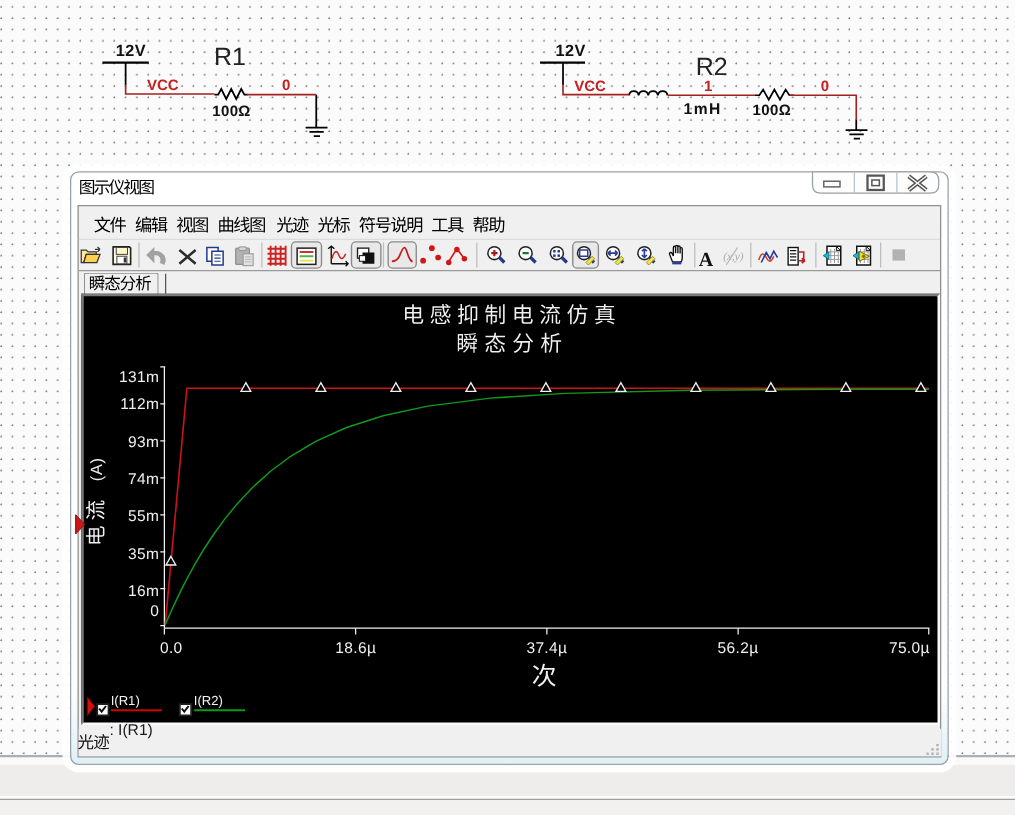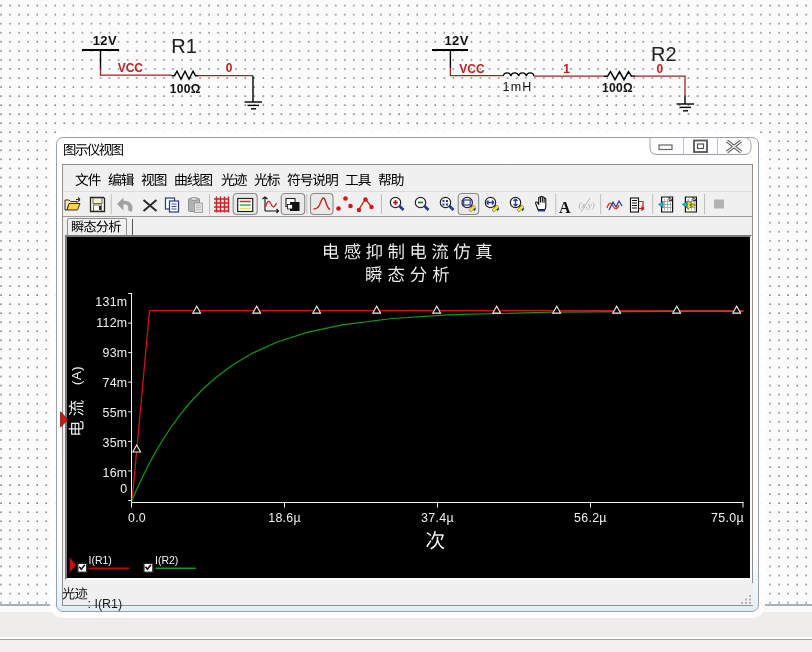--- a/index.html
+++ b/index.html
@@ -45,23 +45,23 @@
 <path d="M631.5 76.2 H685 V96"></path>
 </g>
 </svg>
 <div class="abs" style="left:104.8px;top:34.0px;width:120px;margin-left:-60px;text-align:center;font-size:13.0px; font-weight:bold; letter-spacing:0.4px; color:#111;line-height:1;">12V</div>
 <div class="abs" style="left:130.3px;top:61.8px;width:120px;margin-left:-60px;text-align:center;font-size:12.0px; font-weight:bold; color:#c42020;line-height:1;">VCC</div>
 <div class="abs" style="left:184.0px;top:36px;width:120px;margin-left:-60px;text-align:center;font-size:20.0px; color:#222;line-height:1;">R1</div>
 <div class="abs" style="left:229.0px;top:61.8px;width:120px;margin-left:-60px;text-align:center;font-size:12.0px; font-weight:bold; color:#c42020;line-height:1;">0</div>
 <div class="abs" style="left:185.2px;top:83.4px;width:120px;margin-left:-60px;text-align:center;font-size:12.0px; font-weight:bold; letter-spacing:0.3px; color:#111;line-height:1;">100Ω</div>
 <div class="abs" style="left:456.6px;top:34.2px;width:120px;margin-left:-60px;text-align:center;font-size:13.0px; font-weight:bold; letter-spacing:0.4px; color:#111;line-height:1;">12V</div>
 <div class="abs" style="left:472.0px;top:62.8px;width:120px;margin-left:-60px;text-align:center;font-size:12.0px; font-weight:bold; color:#c42020;line-height:1;">VCC</div>
-<div class="abs" style="left:517.5px;top:81.2px;width:120px;margin-left:-60px;text-align:center;font-size:12.5px; font-weight:normal; letter-spacing:1.2px; color:#111;line-height:1;">1mH</div>
+<div class="abs" style="left:517.5px;top:81.2px;width:120px;margin-left:-60px;text-align:right;font-size:12.5px; font-weight:bold; letter-spacing:1.2px; color:#111;line-height:1;">1mH</div>
 <div class="abs" style="left:566.5px;top:62.8px;width:120px;margin-left:-60px;text-align:center;font-size:12.0px; font-weight:bold; color:#c42020;line-height:1;">1</div>
-<div class="abs" style="left:616.6px;top:43.5px;width:120px;margin-left:-60px;text-align:right;font-size:20.0px; color:#222;line-height:1;">R2</div>
+<div class="abs" style="left:616.6px;top:43.5px;width:120px;margin-left:-60px;text-align:left;font-size:20.0px; color:#222;line-height:1;">R2</div>
 <div class="abs" style="left:659.9px;top:62.8px;width:120px;margin-left:-60px;text-align:center;font-size:12.0px; font-weight:bold; color:#c42020;line-height:1;">0</div>
 <div class="abs" style="left:617.5px;top:81.5px;width:120px;margin-left:-60px;text-align:center;font-size:12.0px; font-weight:bold; letter-spacing:0.3px; color:#111;line-height:1;">100Ω</div>
 <div class="abs" style="left:56px;top:137px;width:702.5px;height:474.5px;
  border:1px solid #99a2a8;border-radius:7px;
  background:linear-gradient(180deg,#ffffff 0%,#fdfdfd 88%,#eef7fa 94%,#e0f0f7 100%);
  box-shadow:0 0 0 6px rgba(255,255,255,0.9);"></div>
 <svg style="position:absolute;left:62.5px;top:139.9px;" width="63" height="19" viewBox="0 0 63 19" fill="#000">
       <path transform="translate(0.00,14.59) scale(0.013400,-0.013400)" d="M375 279C455 262 557 227 613 199L644 250C588 276 487 309 407 325ZM275 152C413 135 586 95 682 61L715 117C618 149 445 188 310 203ZM84 796V-80H156V-38H842V-80H917V796ZM156 29V728H842V29ZM414 708C364 626 278 548 192 497C208 487 234 464 245 452C275 472 306 496 337 523C367 491 404 461 444 434C359 394 263 364 174 346C187 332 203 303 210 285C308 308 413 345 508 396C591 351 686 317 781 296C790 314 809 340 823 353C735 369 647 396 569 432C644 481 707 538 749 606L706 631L695 628H436C451 647 465 666 477 686ZM378 563 385 570H644C608 531 560 496 506 465C455 494 411 527 378 563Z"></path>
       <path transform="translate(11.90,14.59) scale(0.013400,-0.013400)" d="M234 351C191 238 117 127 35 56C54 46 88 24 104 11C183 88 262 207 311 330ZM684 320C756 224 832 94 859 10L934 44C904 129 826 255 753 349ZM149 766V692H853V766ZM60 523V449H461V19C461 3 455 -1 437 -2C418 -3 352 -3 284 0C296 -23 308 -56 311 -79C400 -79 459 -78 494 -66C530 -53 542 -31 542 18V449H941V523Z"></path>
       <path transform="translate(23.80,14.59) scale(0.013400,-0.013400)" d="M540 787C585 722 633 634 653 581L716 617C696 670 646 754 601 817ZM838 782C802 568 746 381 632 234C532 373 472 555 436 767L364 756C406 520 471 323 580 173C502 92 402 26 271 -23C286 -38 307 -65 316 -81C445 -30 546 36 625 116C701 31 794 -36 912 -82C924 -62 948 -32 966 -17C848 25 754 91 679 176C807 334 871 536 913 769ZM266 836C210 684 117 534 18 437C32 420 53 381 61 363C96 399 130 441 162 486V-78H234V599C274 668 309 741 338 815Z"></path>
@@ -361,21 +361,21 @@
       <text x="22.5" y="328.0" font-size="10.5" fill="#f2f2f2">I(R1)</text>
       <text x="89.0" y="328.0" font-size="10.5" fill="#f2f2f2">I(R2)</text>
       <path d="M22.8 332.2 H63.5" stroke="#cc0000" stroke-width="1.6"></path>
       <path d="M89.4 332.2 H130.0" stroke="#0b9a1a" stroke-width="1.6"></path>
     </svg>
 <div class="abs" style="left:62.5px;top:583px;width:690px;height:22px;background:#f0f0f0;"></div>
 <svg style="position:absolute;left:62.2px;top:583.9px;" width="28" height="19" viewBox="0 0 28 19" fill="#141414">
       <path transform="translate(0.00,14.42) scale(0.013200,-0.013200)" d="M138 766C189 687 239 582 256 516L329 544C310 612 257 714 206 791ZM795 802C767 723 712 612 669 544L733 519C777 584 831 687 873 774ZM459 840V458H55V387H322C306 197 268 55 34 -16C51 -31 73 -61 81 -80C333 3 383 167 401 387H587V32C587 -54 611 -78 701 -78C719 -78 826 -78 846 -78C931 -78 951 -35 960 129C939 135 907 148 890 161C886 17 880 -7 840 -7C816 -7 728 -7 709 -7C670 -7 662 -1 662 32V387H948V458H535V840Z"></path>
       <path transform="translate(12.60,14.42) scale(0.013200,-0.013200)" d="M794 520C842 433 886 318 898 246L964 268C951 340 905 453 855 539ZM394 541C371 444 329 348 274 285C291 277 322 260 335 250C389 318 435 421 462 529ZM70 735C132 696 208 639 244 599L297 650C259 690 182 745 119 781ZM547 822C571 784 597 736 613 698H333V629H521V522C521 389 507 228 349 102C367 92 394 70 407 56C573 193 591 371 591 521V629H692V144C692 132 688 129 676 129C664 129 624 128 579 129C589 110 600 82 603 62C664 62 704 63 729 74C755 86 762 106 762 144V629H953V698H690L696 700C682 738 648 800 617 844ZM250 490H51V420H177V100C134 80 86 38 39 -14L89 -79C139 -13 189 46 222 46C245 46 280 13 320 -12C389 -55 472 -67 594 -67C701 -67 871 -62 939 -57C941 -35 952 1 961 21C859 10 710 2 596 2C485 2 402 9 335 51C295 75 272 96 250 106Z"></path>
     </svg>
-<div class="abs" style="left:87.5px;top:597px;font-size:12.5px;color:#1a1a1a;">: I(R1)</div>
+<div class="abs" style="left:87.5px;top:577px;font-size:12.5px;color:#1a1a1a;">: I(R1)</div>
 <svg class="abs" style="left:741px;top:595px;" width="12" height="10" viewBox="0 0 12 10">
       <g fill="#b4b4b2">
 <rect x="8" y="0" width="2" height="2"></rect>
         <rect x="4" y="3.5" width="2" height="2"></rect>
         <rect x="8" y="3.5" width="2" height="2"></rect>
 <rect x="0" y="7" width="2" height="2"></rect>
         <rect x="4" y="7" width="2" height="2"></rect>
         <rect x="8" y="7" width="2" height="2"></rect>
 </g>
     </svg>

